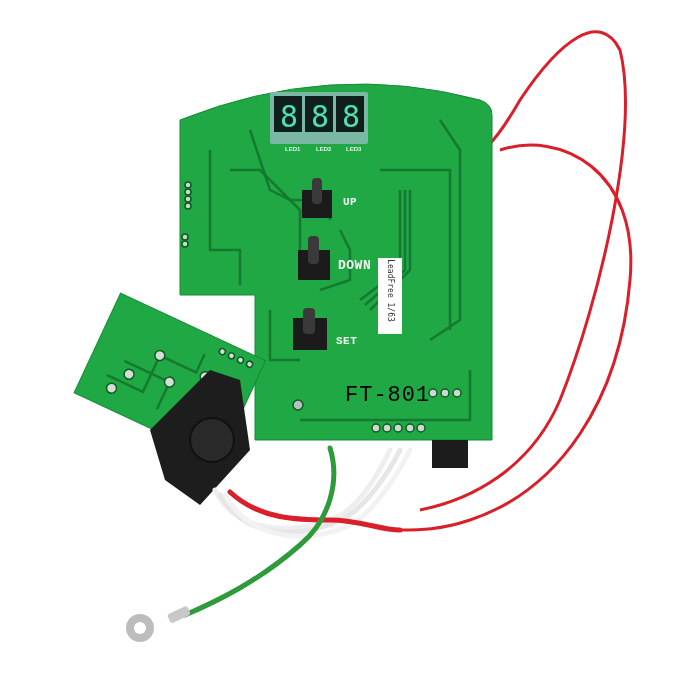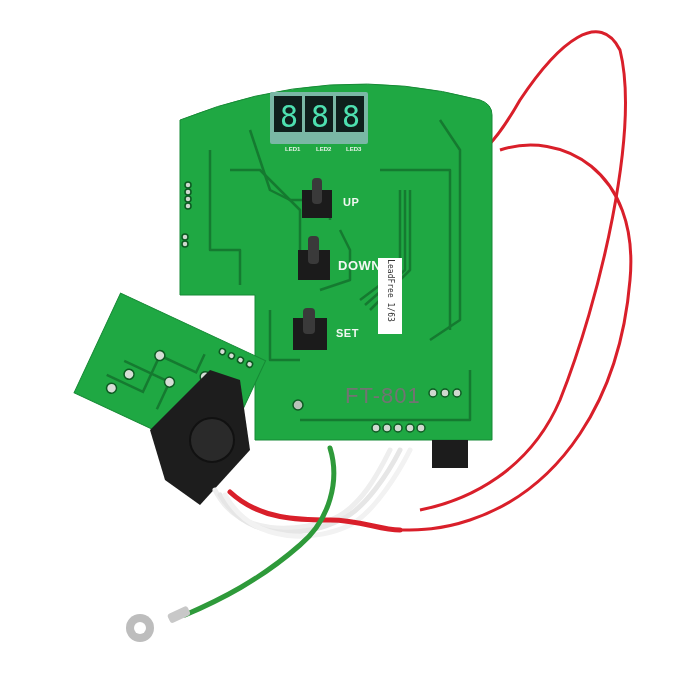--- a/index.html
+++ b/index.html
@@ -1,22 +1,22 @@
 <!DOCTYPE html>
 <html><head>
 <meta charset="utf-8">
 <style>
   html,body{margin:0;padding:0;background:#ffffff;}
   body{width:700px;height:700px;position:relative;overflow:hidden;font-family:"Liberation Sans",sans-serif;}
   .scene{position:absolute;left:0;top:0;width:700px;height:700px;}
-  .lbl{position:absolute;color:#f2f7f2;font-family:Liberation Sans, sans-serif;font-weight:bold;letter-spacing:0.5px;}
+  .lbl{position:absolute;color:#f2f7f2;font-family:Liberation Mono, monospace;font-weight:bold;letter-spacing:0.5px;}
   .lbl-up{left:343px;top:196px;font-size:11px;}
   .lbl-down{left:338px;top:258px;font-size:13px;}
-  .lbl-set{left:336px;top:327px;font-size:11px;}
-  .lbl-model{left:345px;top:383px;font-size:22px;font-weight:normal;letter-spacing:1px;color:#737373;}
+  .lbl-set{left:336px;top:335px;font-size:11px;}
+  .lbl-model{left:345px;top:383px;font-size:22px;font-weight:normal;letter-spacing:1px;color:#000000;}
   .led-cap{position:absolute;top:146px;font-size:6px;color:#e8f3e8;font-weight:bold;}
   .led1{left:285px;} .led2{left:316px;} .led3{left:346px;}
   .digit{position:absolute;top:100px;width:20px;text-align:center;font-family:"DejaVu Sans Mono",monospace;font-size:30px;color:#4ee0b0;line-height:34px;}
   .d1{left:279px;} .d2{left:310px;} .d3{left:341px;}
   .sticker{position:absolute;left:378px;top:258px;width:24px;height:76px;background:#ffffff;}
   .sticker span{position:absolute;left:-24px;top:28px;width:72px;transform:rotate(90deg);font-size:8px;color:#333;white-space:nowrap;text-align:center;font-family:"DejaVu Sans Mono",monospace;}
 </style>
 </head>
 <body>
 

